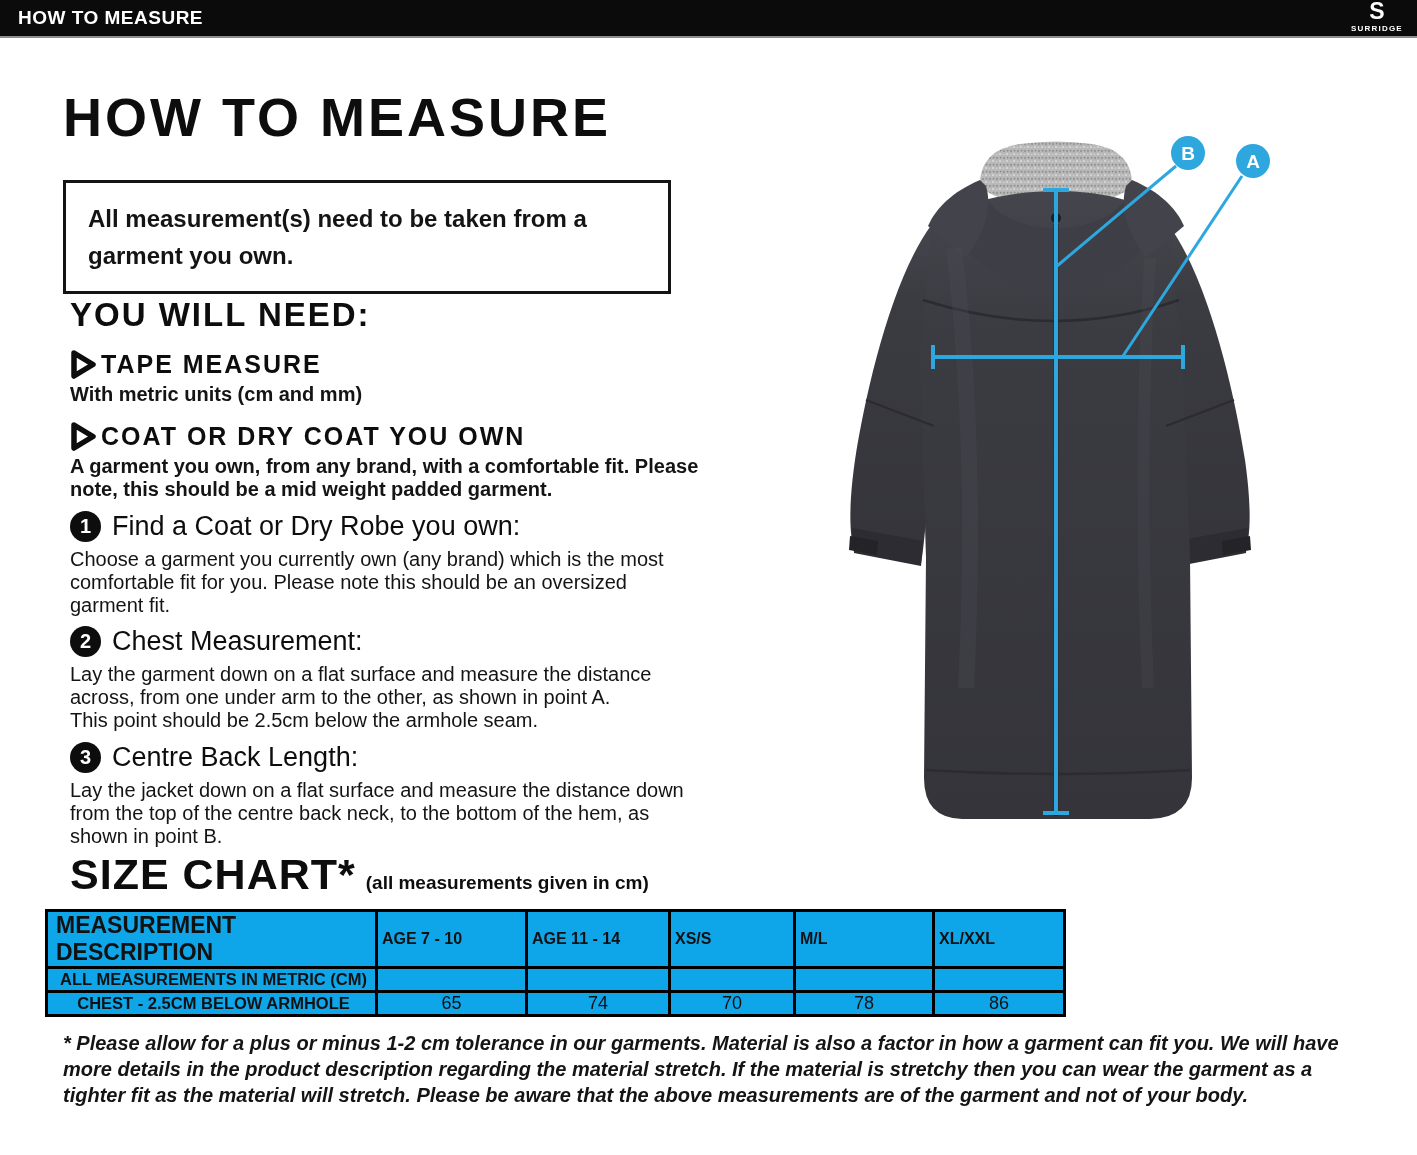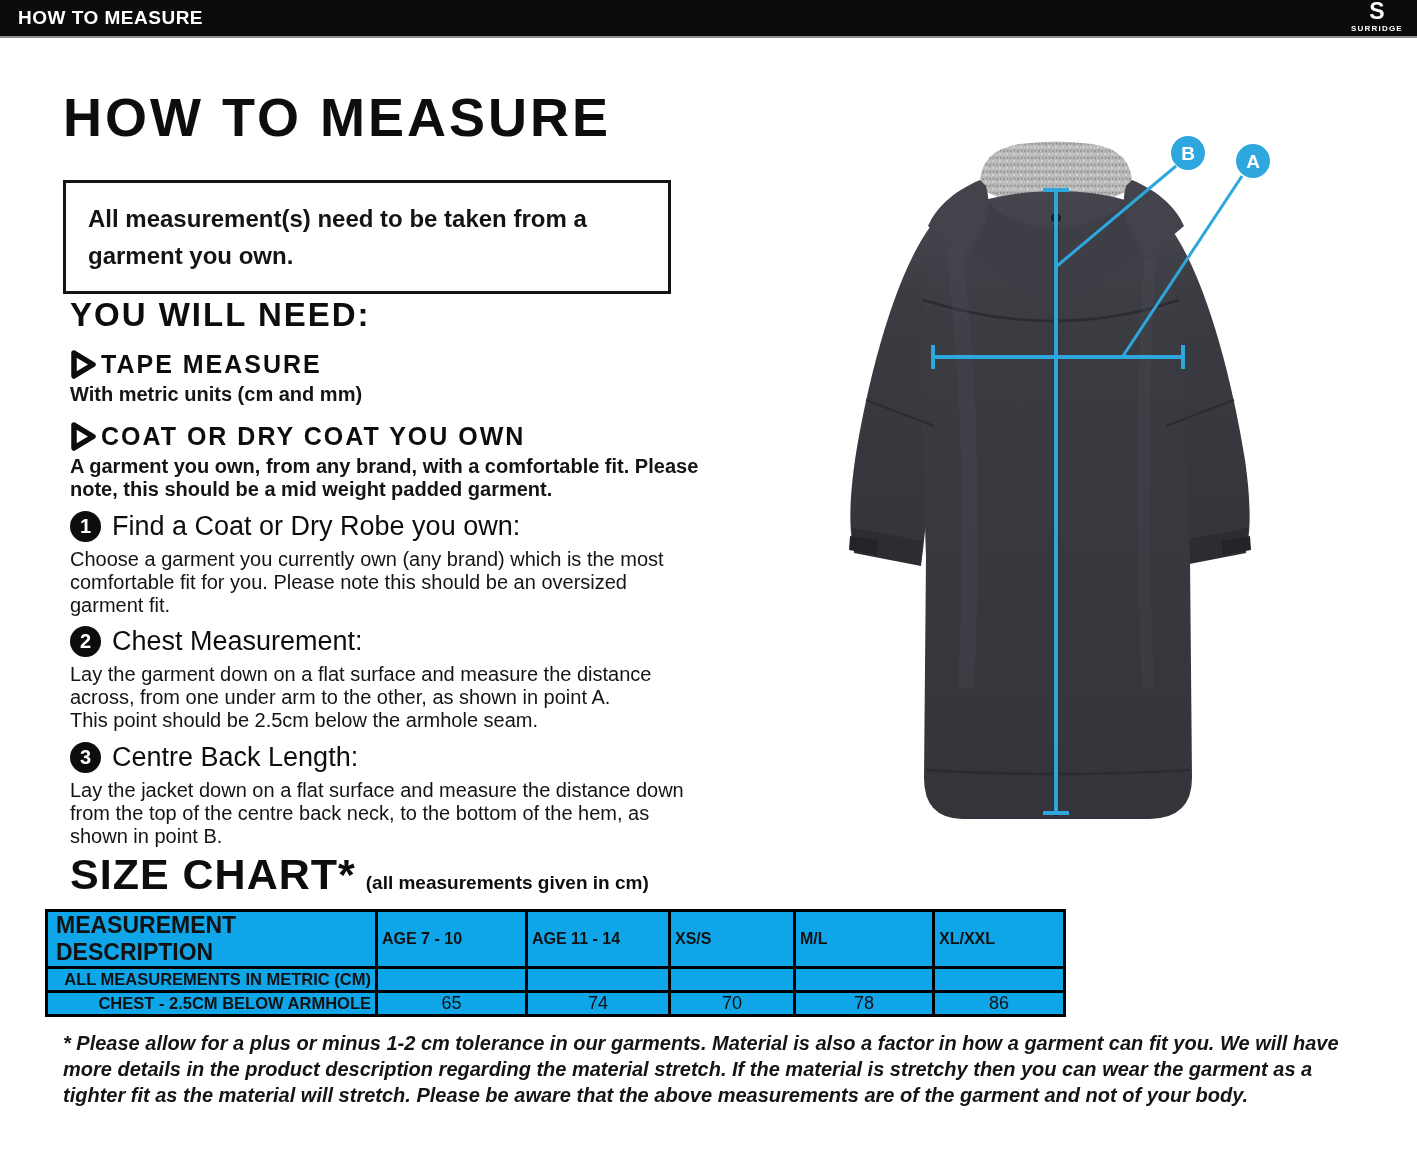--- a/index.html
+++ b/index.html
@@ -38,21 +38,21 @@
   .sc-title{font-size:43px;font-weight:bold;letter-spacing:1px;color:#0d0d0d;}
   .sc-sub{font-size:19px;font-weight:bold;margin-left:10px;color:#0d0d0d;}
 
   
   .tablewrap{position:absolute;left:45px;top:909px;}
   table{border-collapse:collapse;table-layout:fixed;width:1018px;background:#0ea5e9;}
   table,td,th{border:3px solid #000;}
   th{height:38px;font-size:16px;font-weight:bold;text-align:left;padding:0 4px;}
   th.desc{font-size:23px;text-align:left;padding-left:8px;}
   td{height:21px;font-size:18px;text-align:center;padding:0 4px;}
-  td.desc{font-size:16.5px;font-weight:bold;text-align:right;padding-left:8px;}
+  td.desc{font-size:16.5px;font-weight:bold;text-align:center;padding-left:8px;}
   tr.metric td{border-bottom-width:3px;font-weight:bold;}
 
   
   .footnote{position:absolute;left:63px;top:1030px;width:1305px;font-size:20px;
             font-weight:bold;font-style:italic;line-height:26px;white-space:pre-line;
             color:#141414;}
 
   
   .coat{position:absolute;left:820px;top:128px;width:460px;height:705px;}
 </style>

